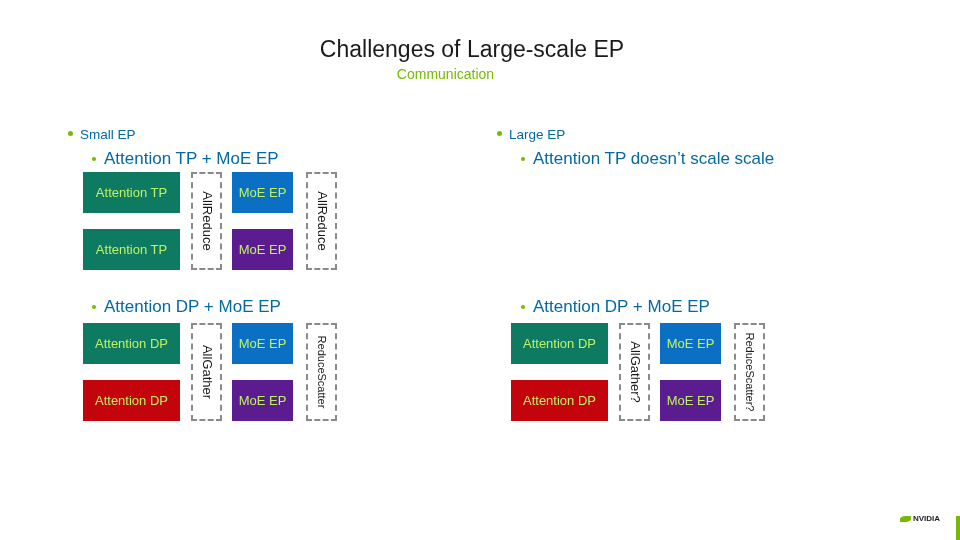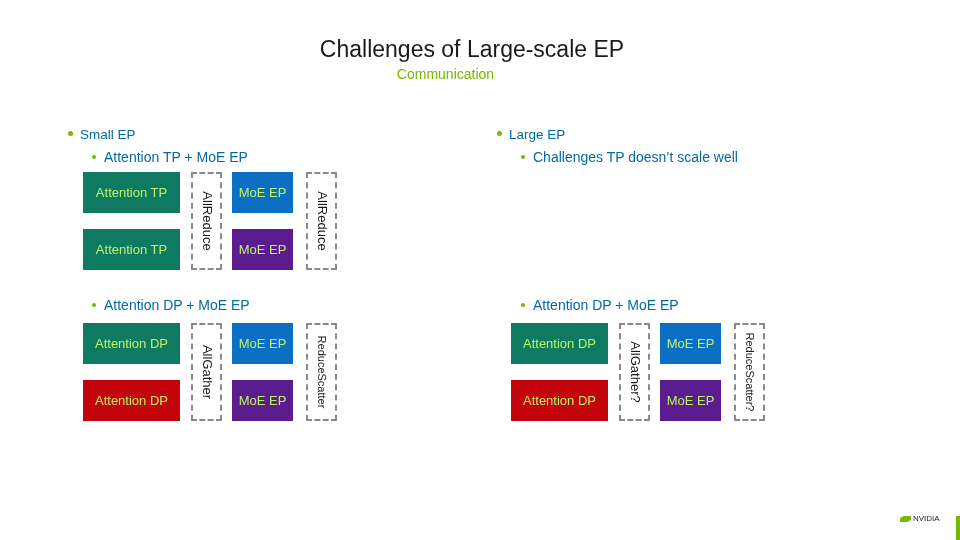--- a/index.html
+++ b/index.html
@@ -2,30 +2,30 @@
 <html><head>
 <meta charset="utf-8">
 <style>
   html, body { margin:0; padding:0; }
   body { width:960px; height:540px; background:#ffffff; position:relative; overflow:hidden;
          font-family: "Liberation Sans", "DejaVu Sans", sans-serif; color:#1a1a1a; }
   .title { position:absolute; left:0; width:944px; top:36px; text-align:center; font-size:23px; color:#1a1a1a; }
   .subtitle { position:absolute; left:0; width:891px; top:66px; text-align:center; font-size:14px; color:#76b900; }
   .bullet { position:absolute; font-size:13.5px; color:#0369a1; white-space:nowrap; }
   .bullet .dot { display:inline-block; width:5px; height:5px; border-radius:50%; background:#76b900; vertical-align:middle; margin-right:7px; position:relative; top:-2px; }
-  .sub { font-size:14px; }
+  .sub { font-size:17px; }
   .sub .dot { width:4px; height:4px; margin-right:8px; top:-1px; }
   .box { position:absolute; color:#bef264; font-size:13px; display:flex; align-items:center; justify-content:center; }
   .green { background:#0f7a62; }
   .blue { background:#0b6fc4; }
   .purple { background:#5a1c8f; }
   .red { background:#c4040c; }
   .dash { position:absolute; border:2px dashed #8a8a8a; box-sizing:border-box; }
   .vlabel { position:absolute; left:50%; top:50%; transform:translate(-50%,-50%) rotate(90deg); white-space:nowrap; color:#1a1a1a; }
-  .nvlogo { position:absolute; left:900px; top:514px; display:flex; align-items:center; font-size:8px; font-weight:normal; color:#222; }
+  .nvlogo { position:absolute; left:900px; top:514px; display:flex; align-items:center; font-size:8px; font-weight:bold; color:#222; }
   .nvlogo .eye { width:11px; height:6px; background:#76b900; border-radius:50% 10% 50% 10%; margin-right:2px; }
   .greenbar { position:absolute; left:956px; top:516px; width:4px; height:24px; background:#76b900; }
 </style>
 </head>
 <body>
 
 <div class="title">Challenges of Large-scale EP</div>
 <div class="subtitle">Communication</div>
 
 <div class="bullet" style="left:68px; top:127px;">
@@ -58,21 +58,21 @@
 <div class="box blue" style="left:232px; top:323px; width:61px; height:41px;">MoE EP</div>
 <div class="box purple" style="left:232px; top:380px; width:61px; height:41px;">MoE EP</div>
 <div class="dash" style="left:306px; top:323px; width:31px; height:98px;">
   <span class="vlabel" style="font-size:11px;">ReduceScatter</span>
 </div>
 
 <div class="bullet" style="left:497px; top:127px;">
   <span class="dot"></span><span>Large EP</span>
 </div>
 <div class="bullet sub" style="left:521px; top:149px;">
-  <span class="dot"></span><span>Challenges TP doesn’t scale well</span>
+  <span class="dot"></span><span>Attention TP doesn’t scale scale</span>
 </div>
 
 <div class="bullet sub" style="left:521px; top:297px;">
   <span class="dot"></span><span>Attention DP + MoE EP</span>
 </div>
 
 <div class="box green" style="left:511px; top:323px; width:97px; height:41px;">Attention DP</div>
 <div class="box red" style="left:511px; top:380px; width:97px; height:41px;">Attention DP</div>
 <div class="dash" style="left:619px; top:323px; width:31px; height:98px;">
   <span class="vlabel" style="font-size:13px;">AllGather?</span>

